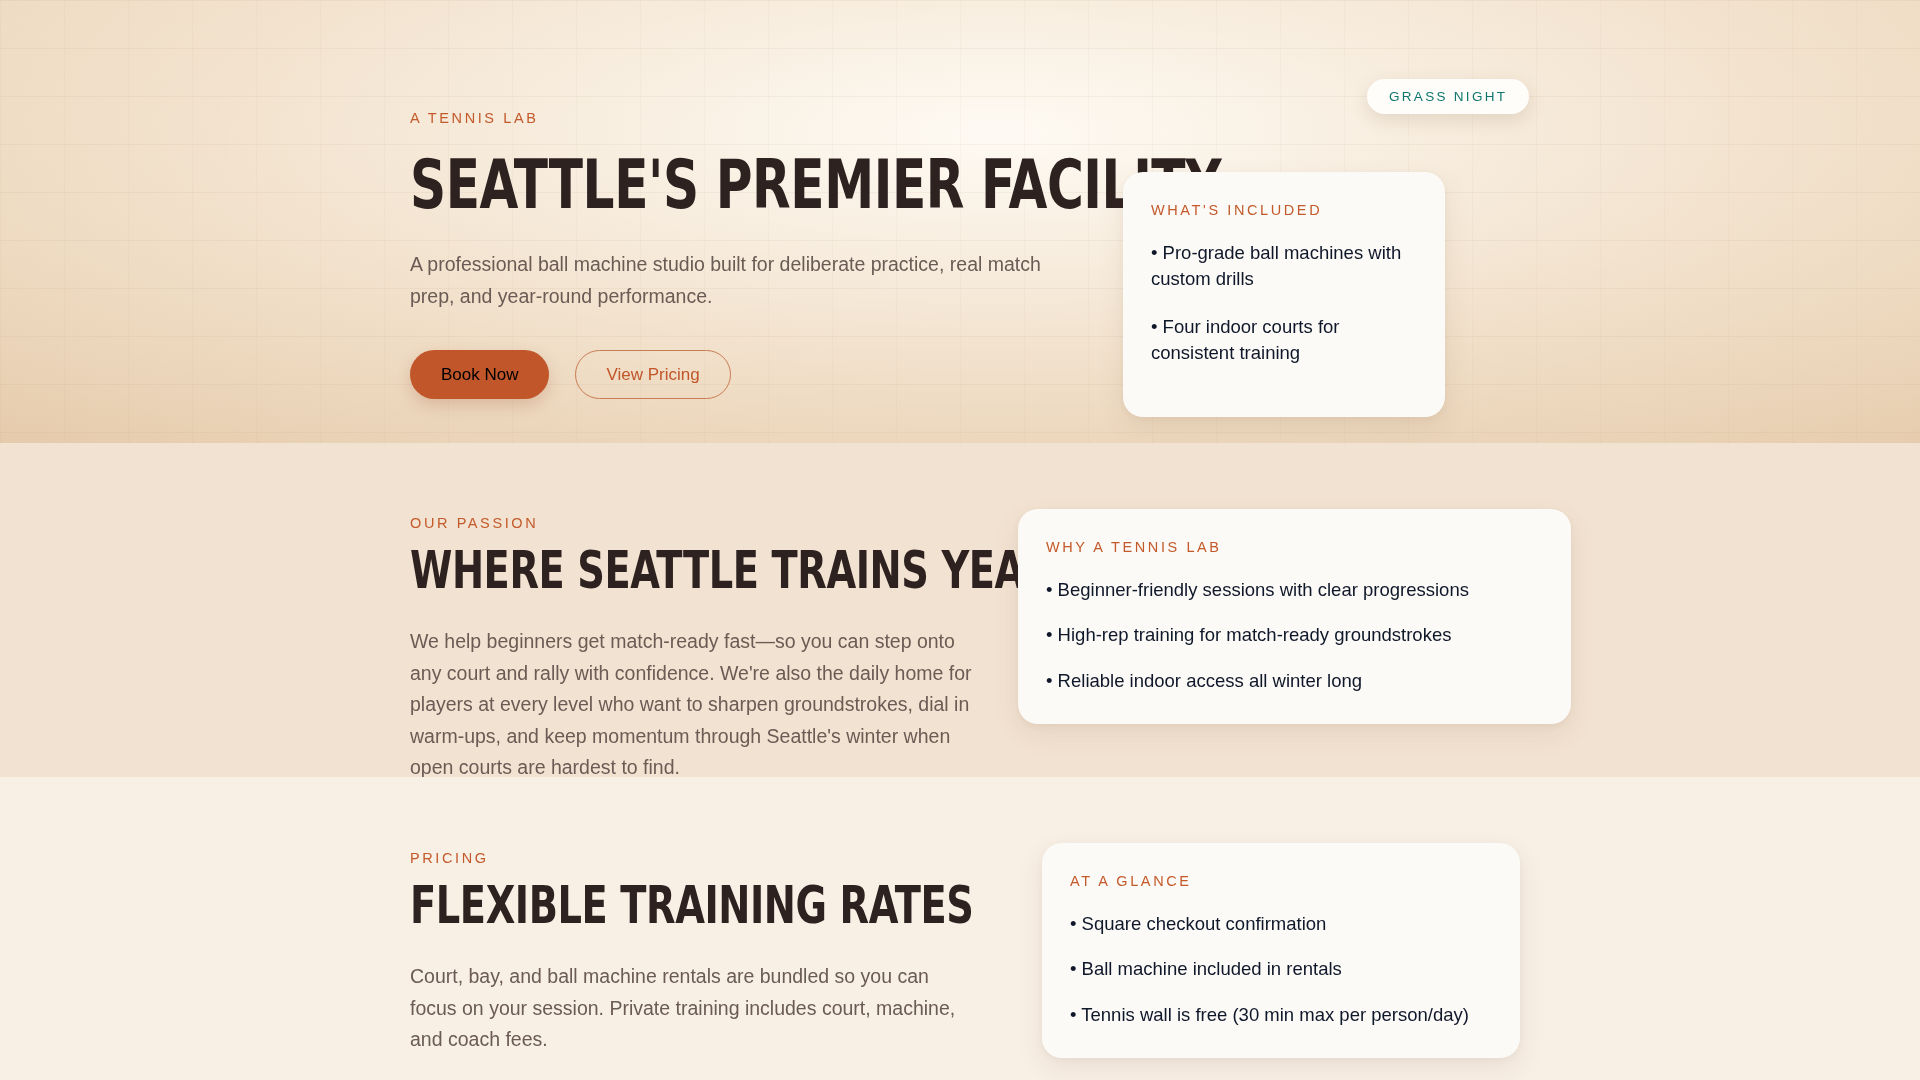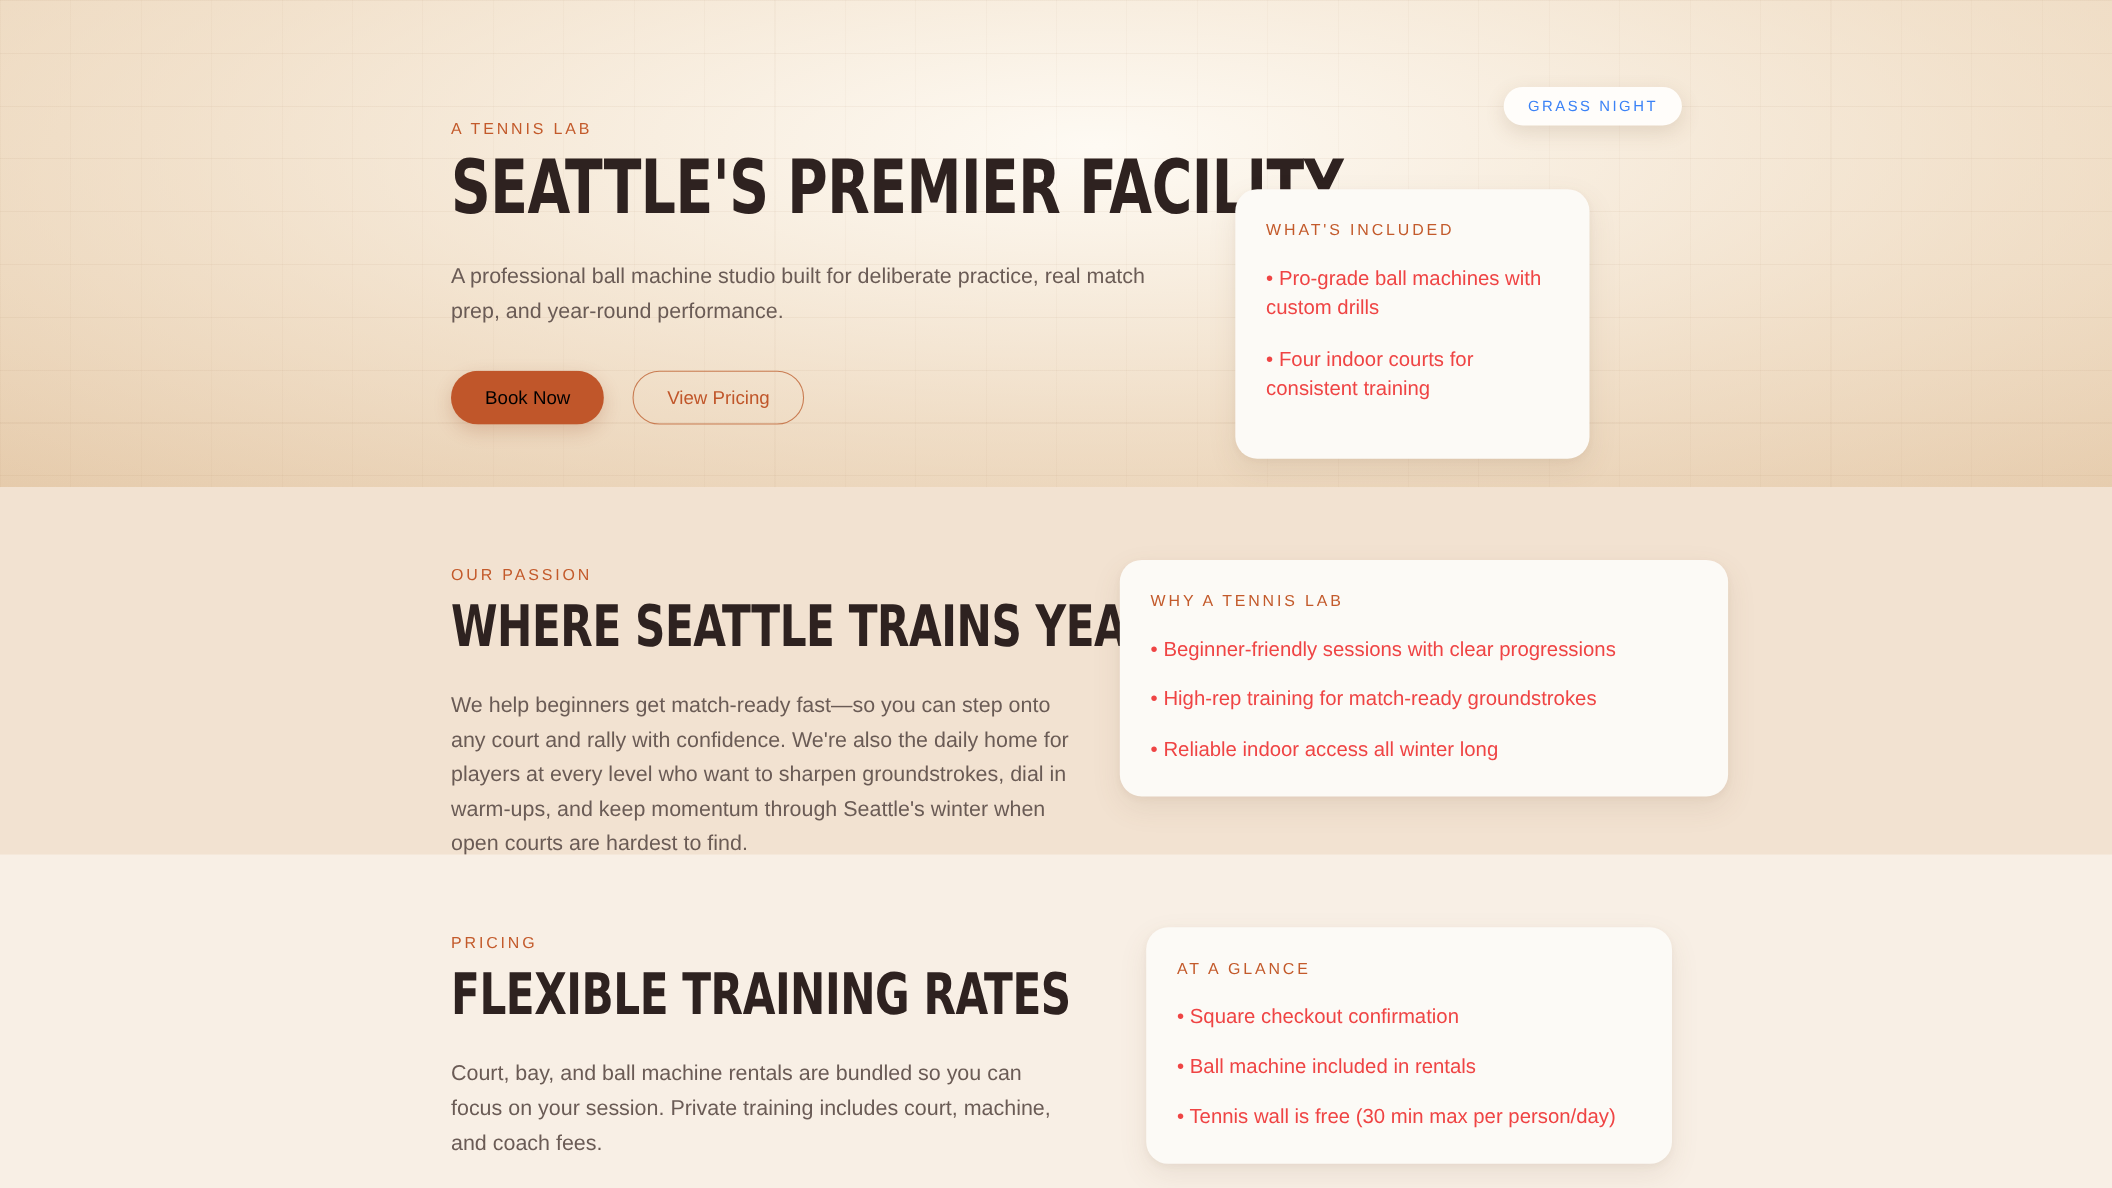--- a/index.html
+++ b/index.html
@@ -58,21 +58,21 @@
     font-size:14.5px;
     letter-spacing:2.6px;
     color:#C35A2B;
     text-transform:uppercase;
     margin-bottom:22px;
   }
   .info-card ul { list-style:none; }
   .info-card li {
     font-size:18.5px;
     line-height:1.42;
-    color:#ef4444;
+    color:#0f172a;
     margin-bottom:19px;
   }
   .info-card li:last-child { margin-bottom:0; }
 
   
   #hero {
     height:443px;
     background:
       radial-gradient(115% 150% at 52% 30%, rgba(255,252,246,0.96) 0%, rgba(250,240,226,0.55) 38%, rgba(236,208,174,0.0) 72%),
       linear-gradient(180deg,#E8D0B2 0%,#E6CCAC 55%,#E3C6A4 100%);
@@ -87,28 +87,28 @@
   #hero .wrap { padding-top:110px; }
 
   .badge {
     position:absolute;
     left:1367px; top:79px;
     background:#FFFDFA;
     border-radius:999px;
     padding:10px 22px;
     font-size:13.5px;
     letter-spacing:2.3px;
-    color:#3b82f6;
+    color:#0f766e;
     font-weight:500;
     box-shadow:0 6px 18px rgba(120,85,55,0.16);
     z-index:4;
   }
 
   #hero .left { width:700px; }
-  #hero .eyebrow { margin-bottom:13px; }
+  #hero .eyebrow { margin-bottom:26px; }
   #hero h1.display { font-size:68px; line-height:0.96; margin-bottom:32px; }
   #hero .body-copy { width:660px; margin-bottom:38px; }
 
   .btn-row { display:flex; gap:26px; }
   .btn {
     border-radius:999px;
     font-size:17px;
     font-weight:500;
     padding:15px 30px;
     cursor:pointer;

